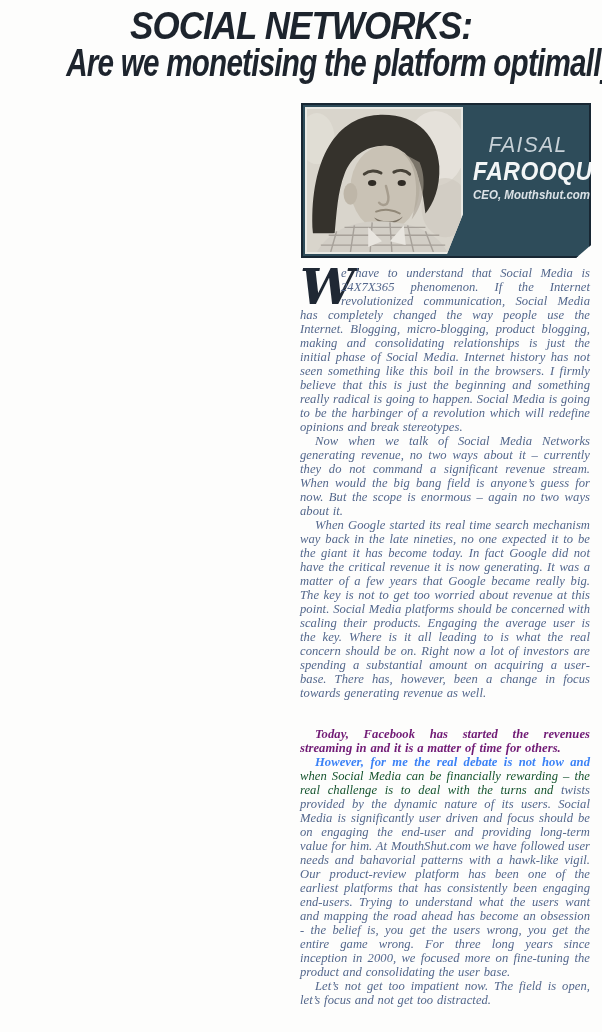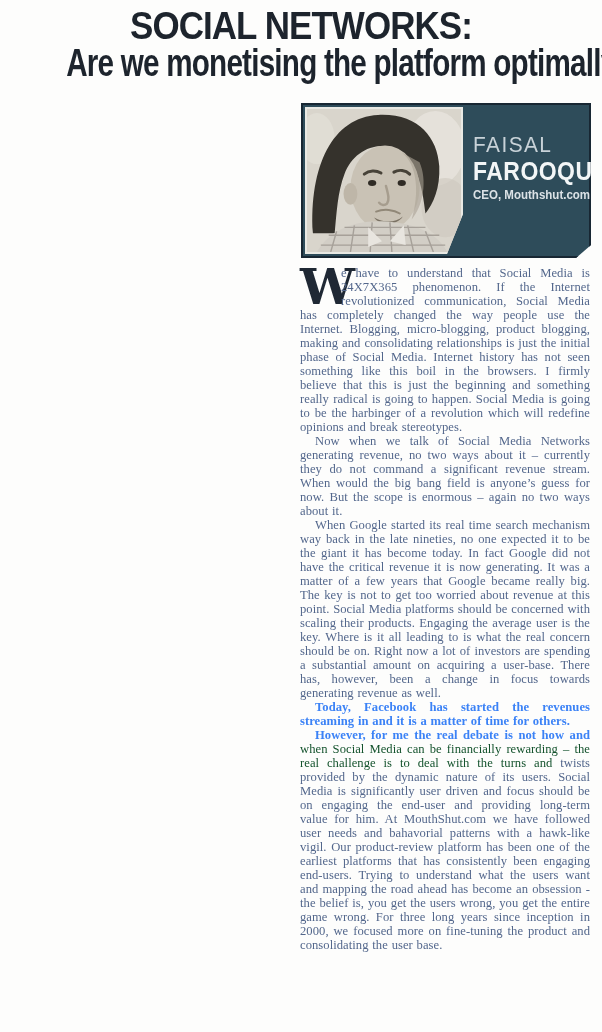--- a/index.html
+++ b/index.html
@@ -1,19 +1,19 @@
 <!DOCTYPE html>
 <html><head>
 <meta charset="utf-8">
 <style>
   * { margin:0; padding:0; box-sizing:border-box; }
   html,body { background:#ffffff; }
   .page {
     position:relative; width:602px; height:1032px; background:#fdfdfc;
-    overflow:hidden; font-family:"Liberation Serif", serif;
+    overflow:hidden; font-family:"Liberation Serif", serif;font-style:italic;
   }
 
   
   .headline { position:absolute; top:8px; left:0; width:602px; text-align:center;
     font-family:"Liberation Sans", sans-serif; font-weight:bold; color:#1d242d; }
   .h-line { display:block; white-space:nowrap; line-height:37px; font-size:38px;
     letter-spacing:-1px; }
   .h-line1 { transform:scaleX(0.92); transform-origin:50% 50%; }
   .h-line2 { transform:scaleX(0.78); transform-origin:50% 50%; }
 
@@ -25,21 +25,21 @@
   }
   .photo {
     position:absolute; left:2px; top:2px; width:158px; height:147px;
     background:#d9d5cc; border:2px solid #e9e9e4;
     clip-path: polygon(0 0, 100% 0, 100% calc(100% - 40px), calc(100% - 16px) 100%, 0 100%);
     overflow:hidden;
   }
   .photo svg { display:block; width:100%; height:100%; }
   .panel-text {
     position:absolute; left:170px; top:28px; width:116px;
-    font-family:"Liberation Sans", sans-serif; line-height:1.08;
+    font-family:"Liberation Sans", sans-serif; line-height:1.08;text-align:center;
   }
   .p-first { font-size:22px; font-weight:normal; color:#c8d2d8; letter-spacing:1.5px;
     transform:scaleX(0.95); transform-origin:0 50%; }
   .p-last  { font-size:25px; font-weight:bold; color:#f3f6f7; letter-spacing:0.5px;
     transform:scaleX(0.92); transform-origin:0 50%; margin-top:1px; }
   .p-role  { font-size:12px; font-weight:bold; color:#dbe2e6; margin-top:4px;
     transform:scaleX(0.96); transform-origin:0 50%; white-space:nowrap; }
 
   
   .body-col {
@@ -49,21 +49,21 @@
   }
   .body-col p { margin:0; }
   .body-col p.indent { text-indent:15px; }
   .dropcap {
     float:left; font-family:"DejaVu Serif", serif; font-weight:bold;
     font-size:49px; line-height:40px; height:41px; width:37px;
     margin:1px 4px 0 0; color:#1f2834; text-align:left;
   }
   .seg-bold   { font-weight:bold; color:#3b82f6; }
   .seg-light  { color:#14532d; }
-  p.bold-para { font-weight:bold; color:#3b82f6; }
+  p.bold-para { font-weight:bold; color:#701a75;margin-top:27px; }
 </style>
 </head>
 <body>
 
 <div class="page">
 
   <header class="headline">
     <span class="h-line h-line1">SOCIAL NETWORKS:</span>
     <span class="h-line h-line2">Are we monetising the platform optimally?</span>
   </header>
@@ -109,15 +109,16 @@
       <div class="p-role">CEO, Mouthshut.com</div>
     </figcaption>
   </figure>
 
   <article class="body-col">
     <p><span class="dropcap">W</span><span>e have to understand that Social Media is 24X7X365 phenomenon. If the Internet revolutionized communication, Social Media has completely changed the way people use the Internet. Blogging, micro-blogging, product blogging, making and consolidating relationships is just the initial phase of Social Media. Internet history has not seen something like this boil in the browsers. I firmly believe that this is just the beginning and something really radical is going to happen. Social Media is going to be the harbinger of a revolution which will redefine opinions and break stereotypes.</span></p>
     <p class="indent">Now when we talk of Social Media Networks generating revenue, no two ways about it – currently they do not command a significant revenue stream. When would the big bang field is anyone’s guess for now. But the scope is enormous – again no two ways about it.</p>
     <p class="indent">When Google started its real time search mechanism way back in the late nineties, no one expected it to be the giant it has become today. In fact Google did not have the critical revenue it is now generating. It was a matter of a few years that Google became really big. The key is not to get too worried about revenue at this point. Social Media platforms should be concerned with scaling their products. Engaging the average user is the key. Where is it all leading to is what the real concern should be on. Right now a lot of investors are spending a substantial amount on acquiring a user-base. There has, however, been a change in focus towards generating revenue as well.</p>
     <p class="indent bold-para">Today, Facebook has started the revenues streaming in and it is a matter of time for others.</p>
     <p class="indent"><span class="seg-bold">However, for me the real debate is not how and </span><span class="seg-light">when Social Media can be financially rewarding – the real challenge is to deal with the turns and </span><span>twists provided by the dynamic nature of its users. Social Media is significantly user driven and focus should be on engaging the end-user and providing long-term value for him. At MouthShut.com we have followed user needs and bahavorial patterns with a hawk-like vigil. Our product-review platform has been one of the earliest platforms that has consistently been engaging end-users. Trying to understand what the users want and mapping the road ahead has become an obsession - the belief is, you get the users wrong, you get the entire game wrong. For three long years since inception in 2000, we focused more on fine-tuning the product and consolidating the user base.</span></p>
+    <p class="indent">Let’s not get too impatient now. The field is open, let’s focus and not get too distracted.</p>
   </article>
 
 </div>
 
 </body></html>

